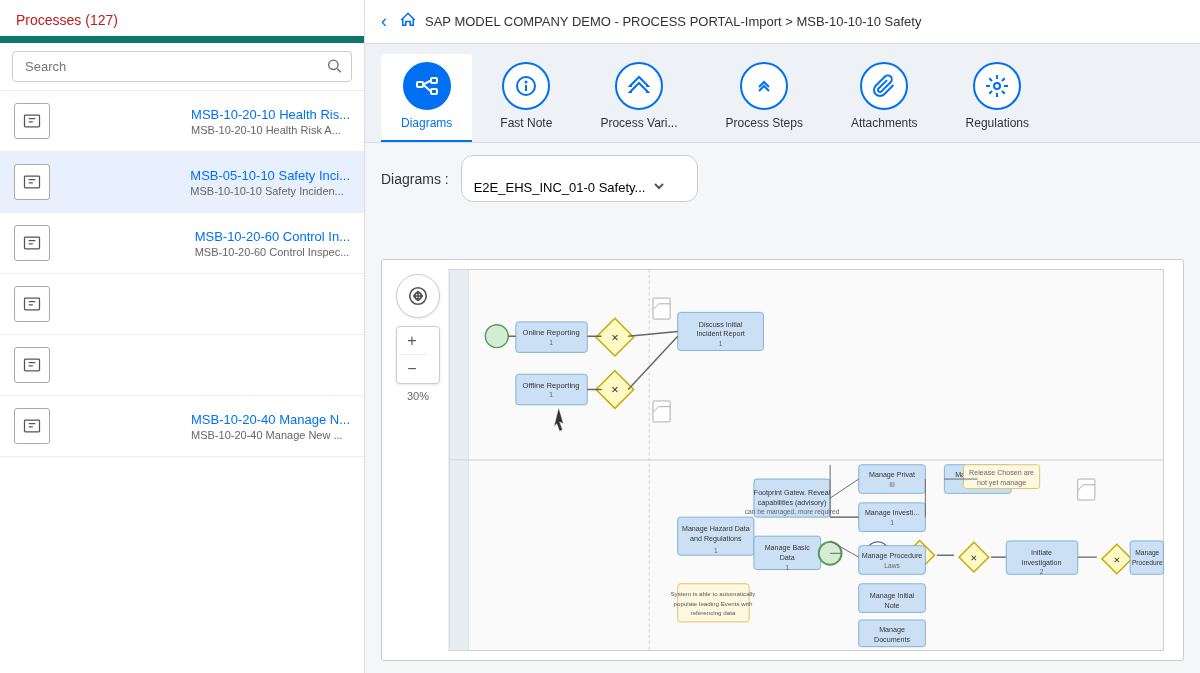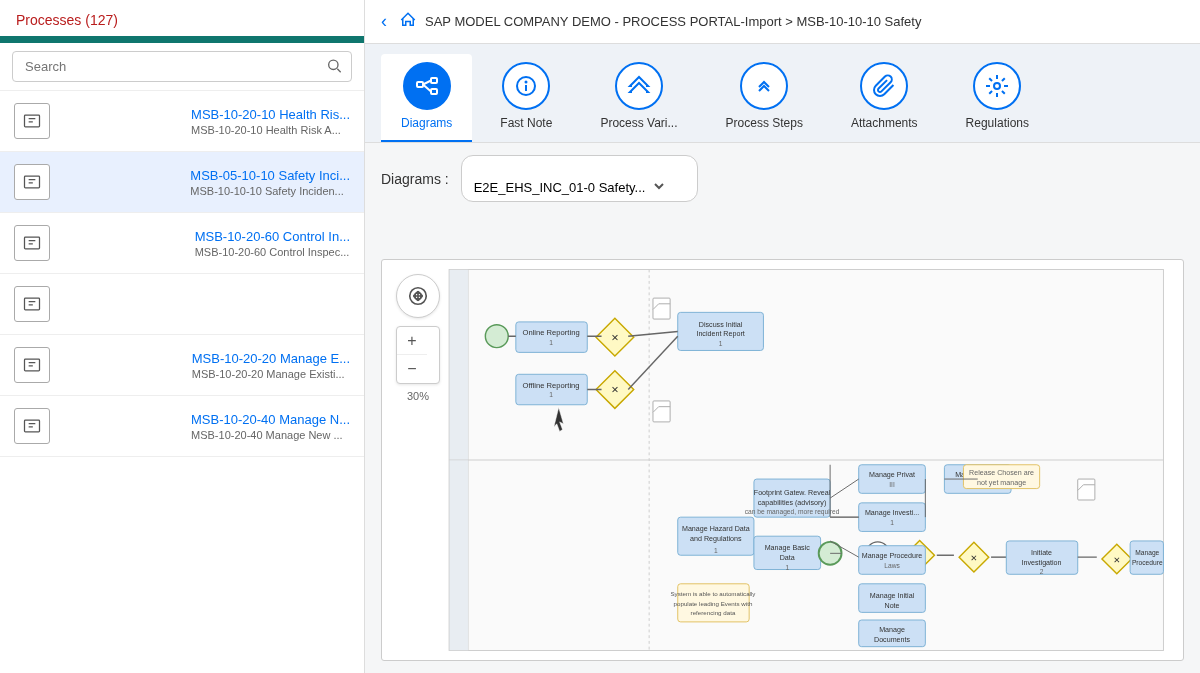--- a/index.html
+++ b/index.html
@@ -126,24 +126,20 @@
           </svg>
         </div>
       </div>
 
       <div class="sidebar-item">
         <div class="sidebar-item-icon">
           <svg viewBox="0 0 24 24" fill="none" stroke="#555" stroke-width="1.5">
             <rect x="3" y="5" width="18" height="14" rx="1"></rect>
             <path d="M8 9h8M8 13h5"></path>
           </svg>
-        </div>
-        <div class="sidebar-item-text">
-          <span class="sidebar-item-title">MSB-10-20-20 Manage E...</span>
-          <span class="sidebar-item-subtitle">MSB-10-20-20 Manage Existi...</span>
         </div>
       </div>
 
       <div class="sidebar-item">
         <div class="sidebar-item-icon">
           <svg viewBox="0 0 24 24" fill="none" stroke="#555" stroke-width="1.5">
             <rect x="3" y="5" width="18" height="14" rx="1"></rect>
             <path d="M8 9h8M8 13h5"></path>
           </svg>
         </div>

